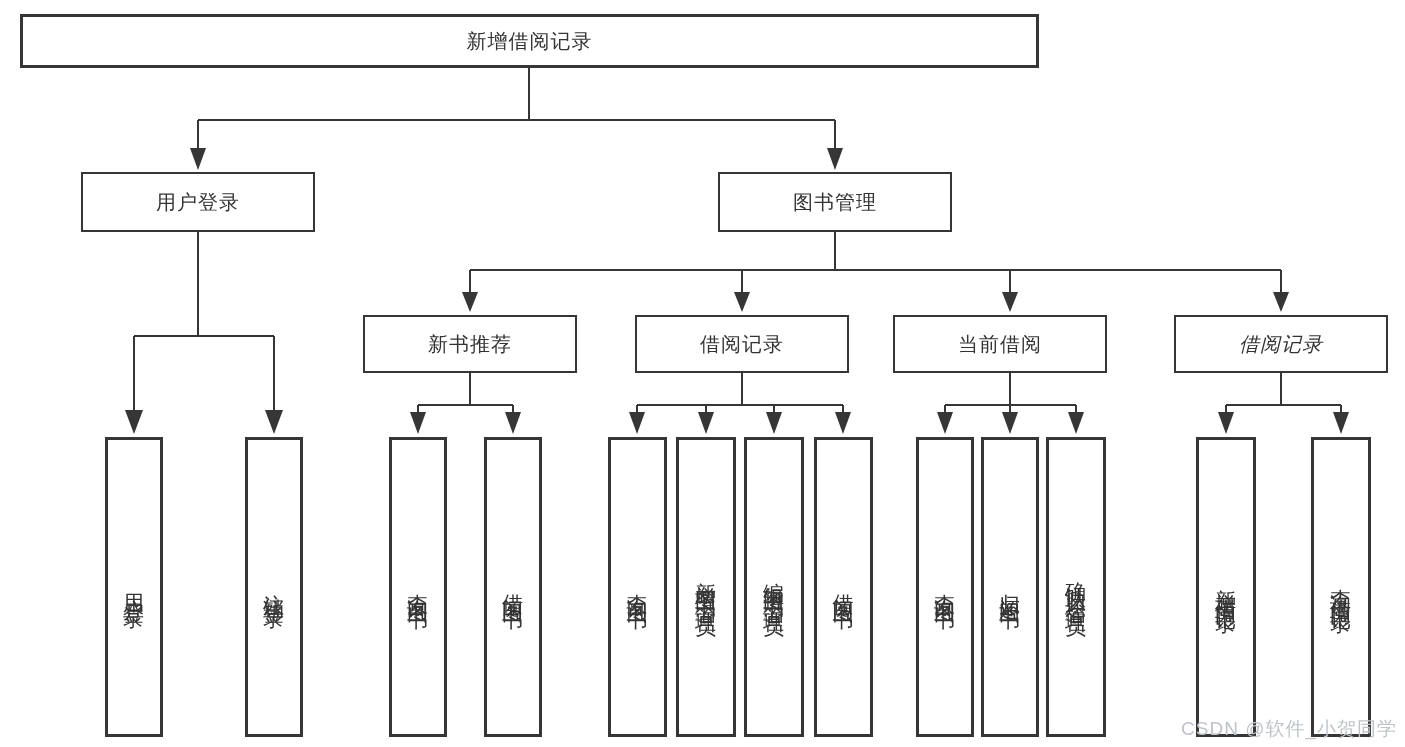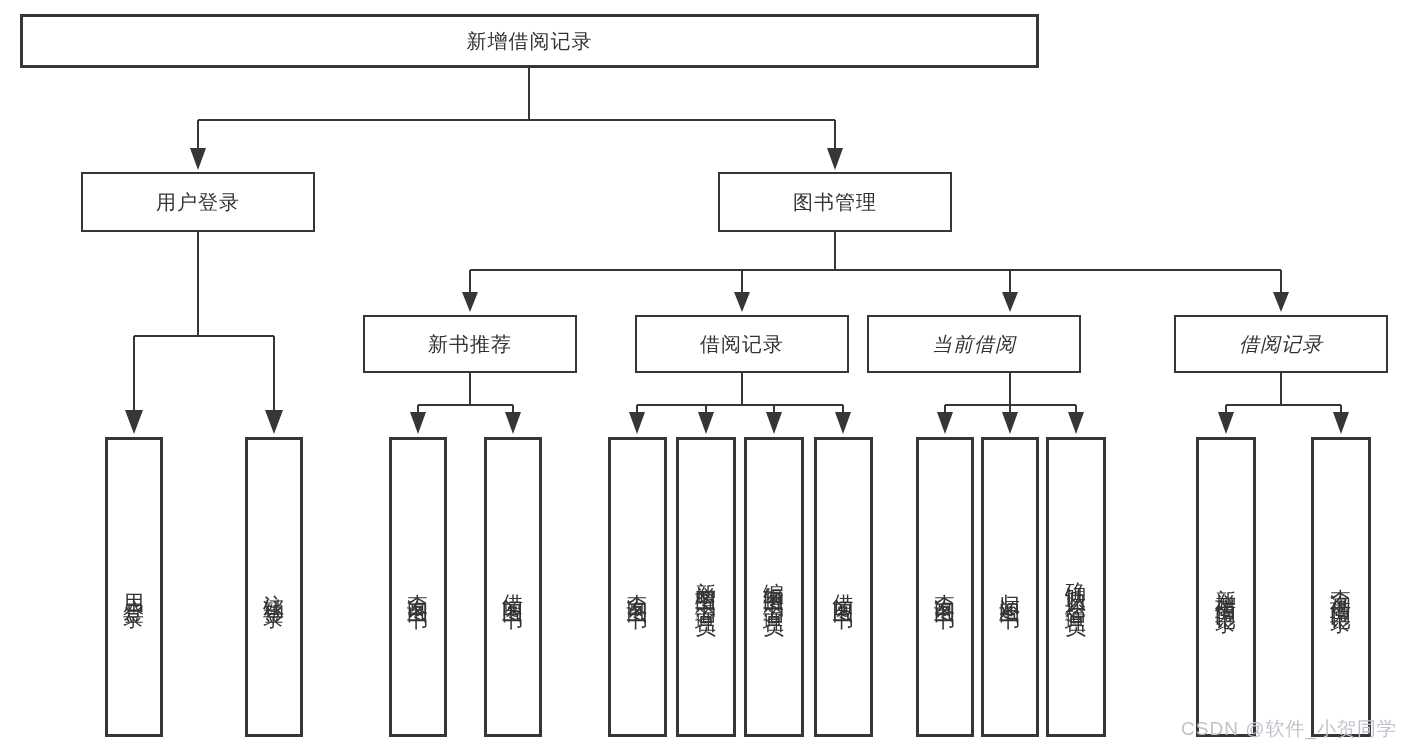--- a/index.html
+++ b/index.html
@@ -40,21 +40,21 @@
     left: 20px; top: 14px; width: 1019px; height: 54px;
     border-width: 3px;
     letter-spacing: 1px;
   }
   .box-l2 { top: 172px; width: 234px; height: 60px; letter-spacing: 1px; }
   .box-l2-user  { left: 81px; }
   .box-l2-book  { left: 718px; }
   .box-l3 { top: 315px; width: 214px; height: 58px; letter-spacing: 1px; }
   .box-l3-0 { left: 363px; }
   .box-l3-1 { left: 635px; }
-  .box-l3-2 { left: 867px; font-style: italic; }
+  .box-l3-2 { left: 893px; }
   .box-l3-3 { left: 1174px; font-style: italic; }
   .leaf {
     position: absolute;
     top: 437px;
     height: 300px;
     background: #ffffff;
     border: 3px solid #363636;
     box-sizing: border-box;
     display: flex;
     align-items: center;

